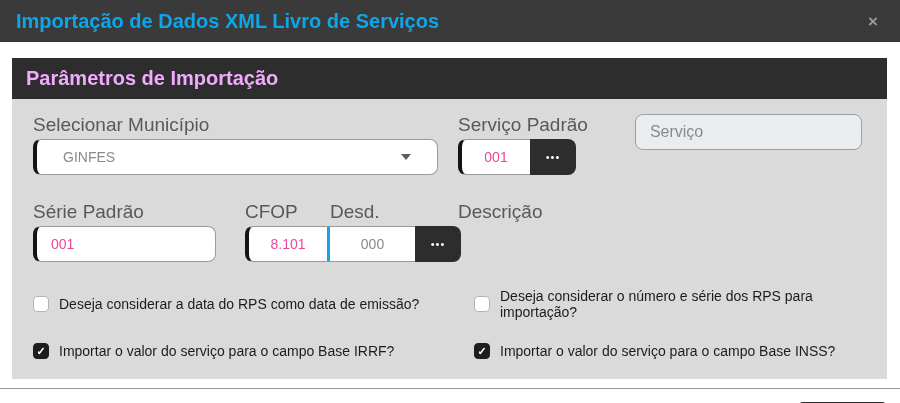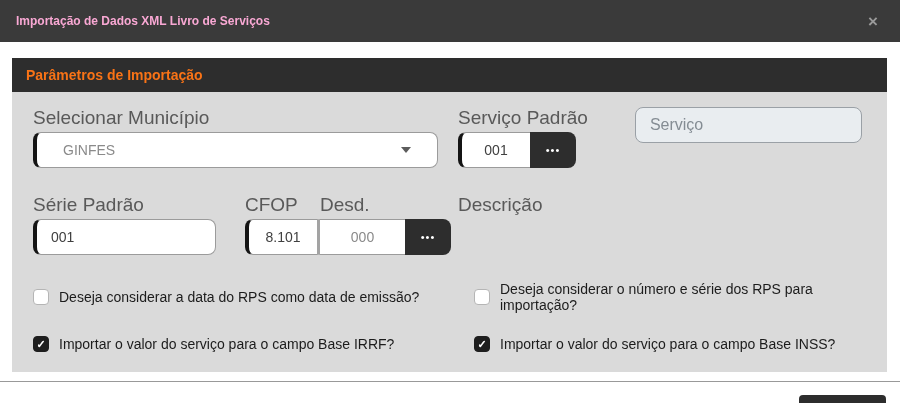--- a/index.html
+++ b/index.html
@@ -4,30 +4,30 @@
 <style>
   * { margin: 0; padding: 0; box-sizing: border-box; }
   html, body { width: 900px; height: 403px; background: #ffffff; overflow: hidden; }
   body { font-family: "Liberation Sans", sans-serif; }
 
   
   .titlebar {
     height: 42px; background: #3a3a3a; display: flex; align-items: center;
     padding: 0 16px;
   }
-  .titlebar .title { color: #f9a8d4; font-size: 12px; font-weight: bold; }
+  .titlebar .title { color: #0ea5e9; font-size: 20px; font-weight: bold; }
   .titlebar .close {
     margin-left: auto; color: #9b9b9b; font-size: 17px; font-weight: bold;
     cursor: pointer; line-height: 1; padding: 2px 6px;
   }
 
   
   .panel { margin: 16px 13px 0 12px; }
   .panel-header {
-    background: #2d2d2d; color: #f97316; font-weight: bold; font-size: 14px;
+    background: #2d2d2d; color: #f0abfc; font-weight: bold; font-size: 20px;
     padding: 9px 14px;
   }
   .panel-body { background: #dadada; padding: 15px 25px 20px 21px; }
 
   .row { display: flex; }
   .col-left { width: 405px; flex: none; }
   .col-right { flex: 1; margin-left: 20px; }
 
   .field-label { display: block; color: #595959; font-size: 19px; margin-bottom: 3px; }
 
@@ -41,36 +41,36 @@
     cursor: pointer;
   }
   .caret {
     margin-left: auto; width: 0; height: 0;
     border-left: 5px solid transparent; border-right: 5px solid transparent;
     border-top: 6px solid #5c5c5c;
   }
 
   .text-input {
     background: #ffffff; border: 1px solid #9b9b9b; border-left: 4px solid #141414;
-    border-radius: 8px; color: #404040; font-size: 14px; padding: 0 0 0 14px;
+    border-radius: 8px; color: #ec4899; font-size: 14px; padding: 0 0 0 14px;
     font-family: "Liberation Sans", sans-serif; outline: none; height: 36px;
   }
 
   
   .lookup-group { display: flex; align-items: flex-end; }
   .lookup-group .text-input.joined { border-radius: 8px 0 0 8px; border-right: none; }
   .lookup-btn {
     width: 46px; height: 36px; background: #2d2d2d; border: none; cursor: pointer;
     border-radius: 0 8px 8px 0; color: #ffffff; font-size: 11px; letter-spacing: 1px;
     display: flex; align-items: center; justify-content: center;
   }
 
   
   .cfop-input {
-    width: 75px; border-radius: 8px 0 0 8px; border-right: 3px solid #a3a3a3;
+    width: 85px; border-radius: 8px 0 0 8px; border-right: 3px solid #0ea5e9;
     text-align: center; padding: 0;
   }
   .desd-input {
     width: 85px; border: 1px solid #9b9b9b; border-left: none; border-right: none;
     border-radius: 0; background: #ffffff; color: #8a8a8a; font-size: 14px;
     text-align: center; height: 36px; outline: none;
     font-family: "Liberation Sans", sans-serif; padding: 0;
   }
 
   

